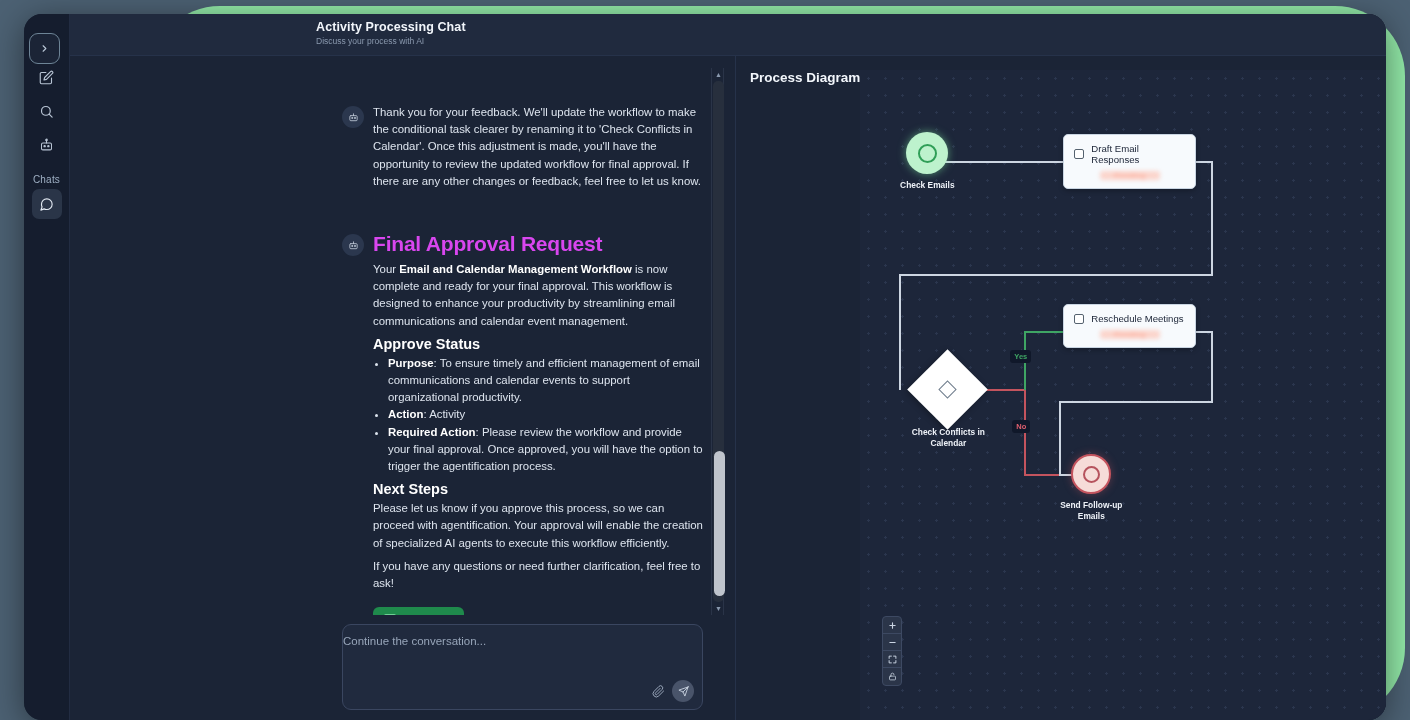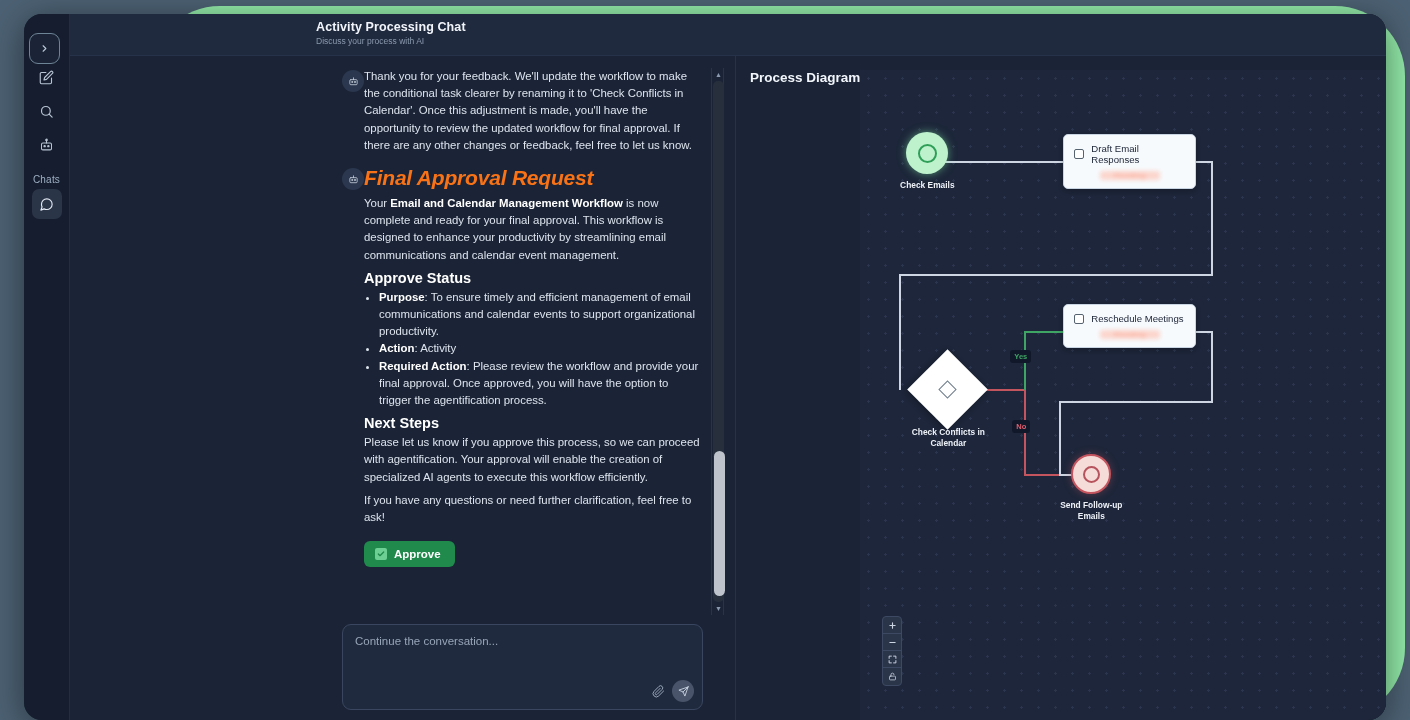--- a/index.html
+++ b/index.html
@@ -127,45 +127,46 @@
   }
   .chat-scroll {
     flex: 1;
     overflow: hidden;
     position: relative;
     padding-right: 22px;
     min-height: 0;
   }
   .msg {
     display: flex;
+    gap: 9px;
     margin-bottom: 6px;
+    margin-top: 36px;
   }
   .bot-avatar {
     flex: 0 0 22px;
     width: 22px; height: 22px;
     border-radius: 50%;
     background: #2b374e;
     display: flex; align-items: center; justify-content: center;
     margin-top: 2px;
     color: #c3cddb;
   }
   .msg-body { flex: 1; min-width: 0; }
   .msg-body p {
     font-size: 11.4px;
     line-height: 17.2px;
     color: #dde4ee;
     margin-bottom: 6px;
   }
   .msg-body h2 {
     font-size: 21px;
     font-weight: bold;
-    color: #f97316;
+    color: #d946ef;
     margin-bottom: 5px;
     letter-spacing: -.2px;
-    font-style: italic;
   }
   .msg-body h3 {
     font-size: 14.5px;
     font-weight: bold;
     color: #ffffff;
     margin: 6px 0 3px 0;
   }
   .msg-body ul {
     list-style: disc;
     padding-left: 15px;
@@ -236,21 +237,21 @@
   }
   .sb-down { position: absolute; bottom: 0; left: 0; }
 
   
   .composer {
     margin: 9px 22px 10px 0;
     background: #202a3e;
     border: 1px solid #3a4660;
     border-radius: 9px;
     height: 86px;
-    padding: 10px 12px;
+    padding: 10px 0;
     position: relative;
     flex: 0 0 86px;
   }
   .composer .ph {
     font-size: 11.5px;
     color: #97a5b9;
   }
   .composer-actions {
     position: absolute;
     right: 8px; bottom: 7px;

